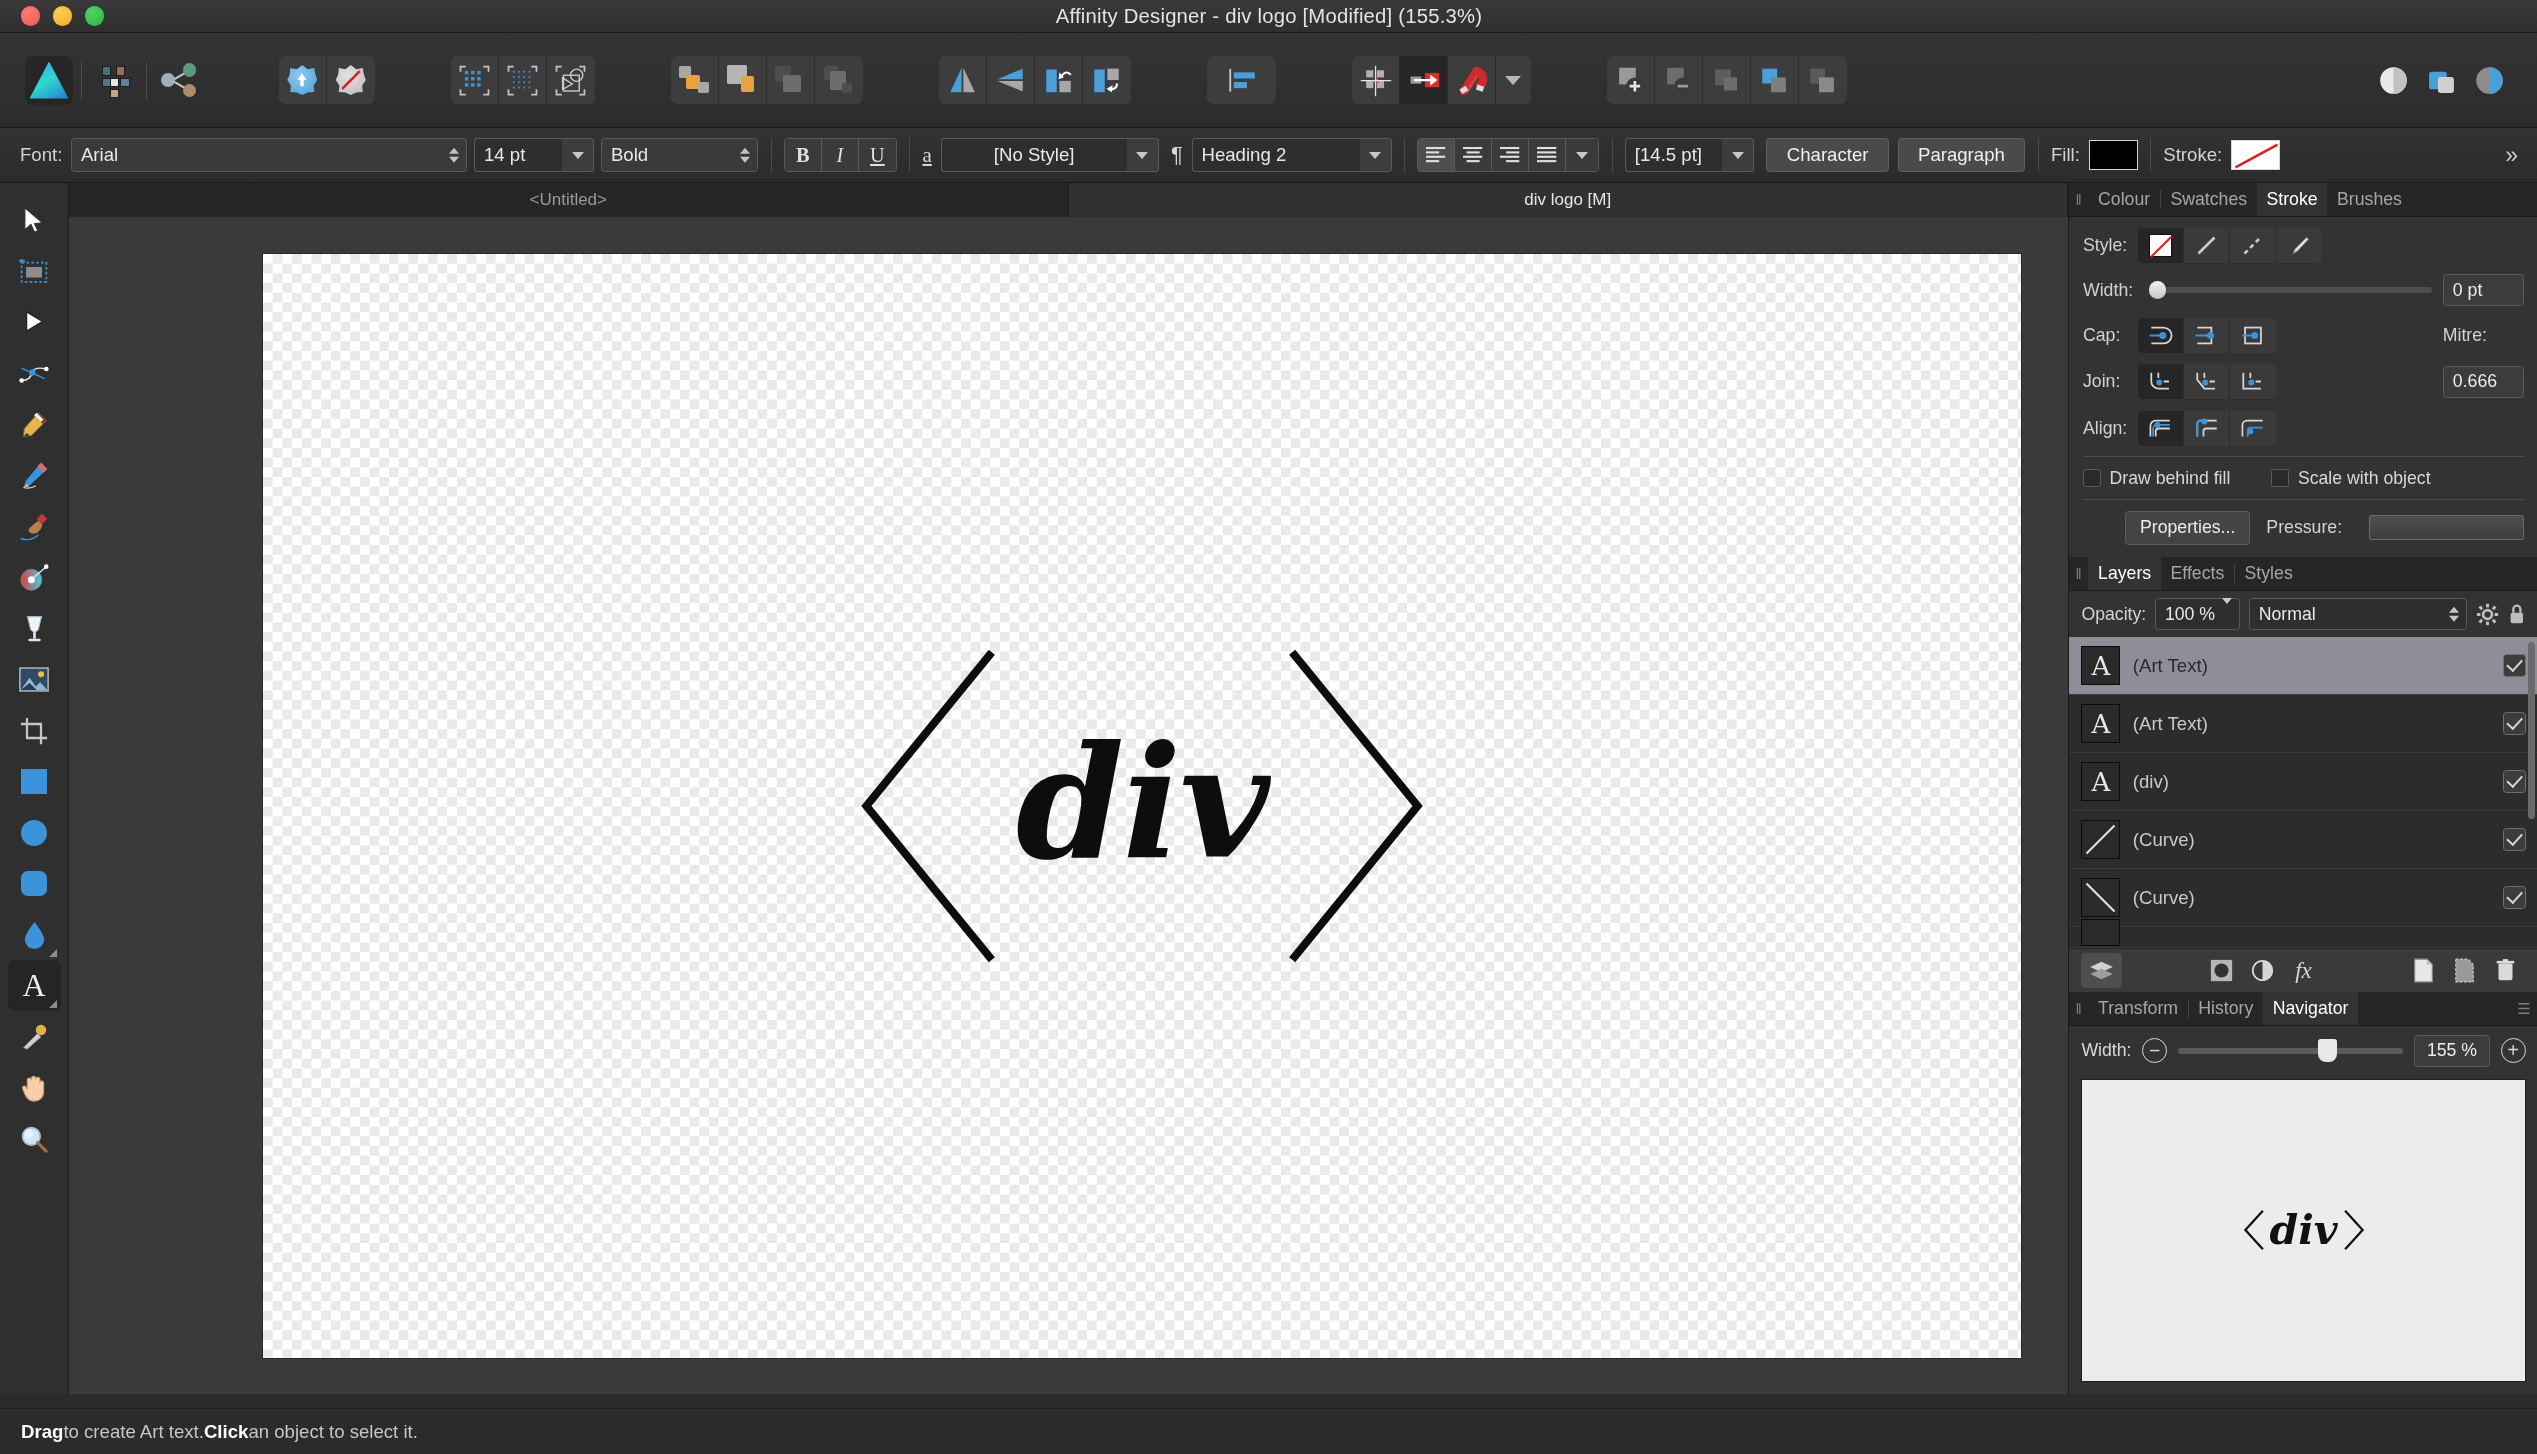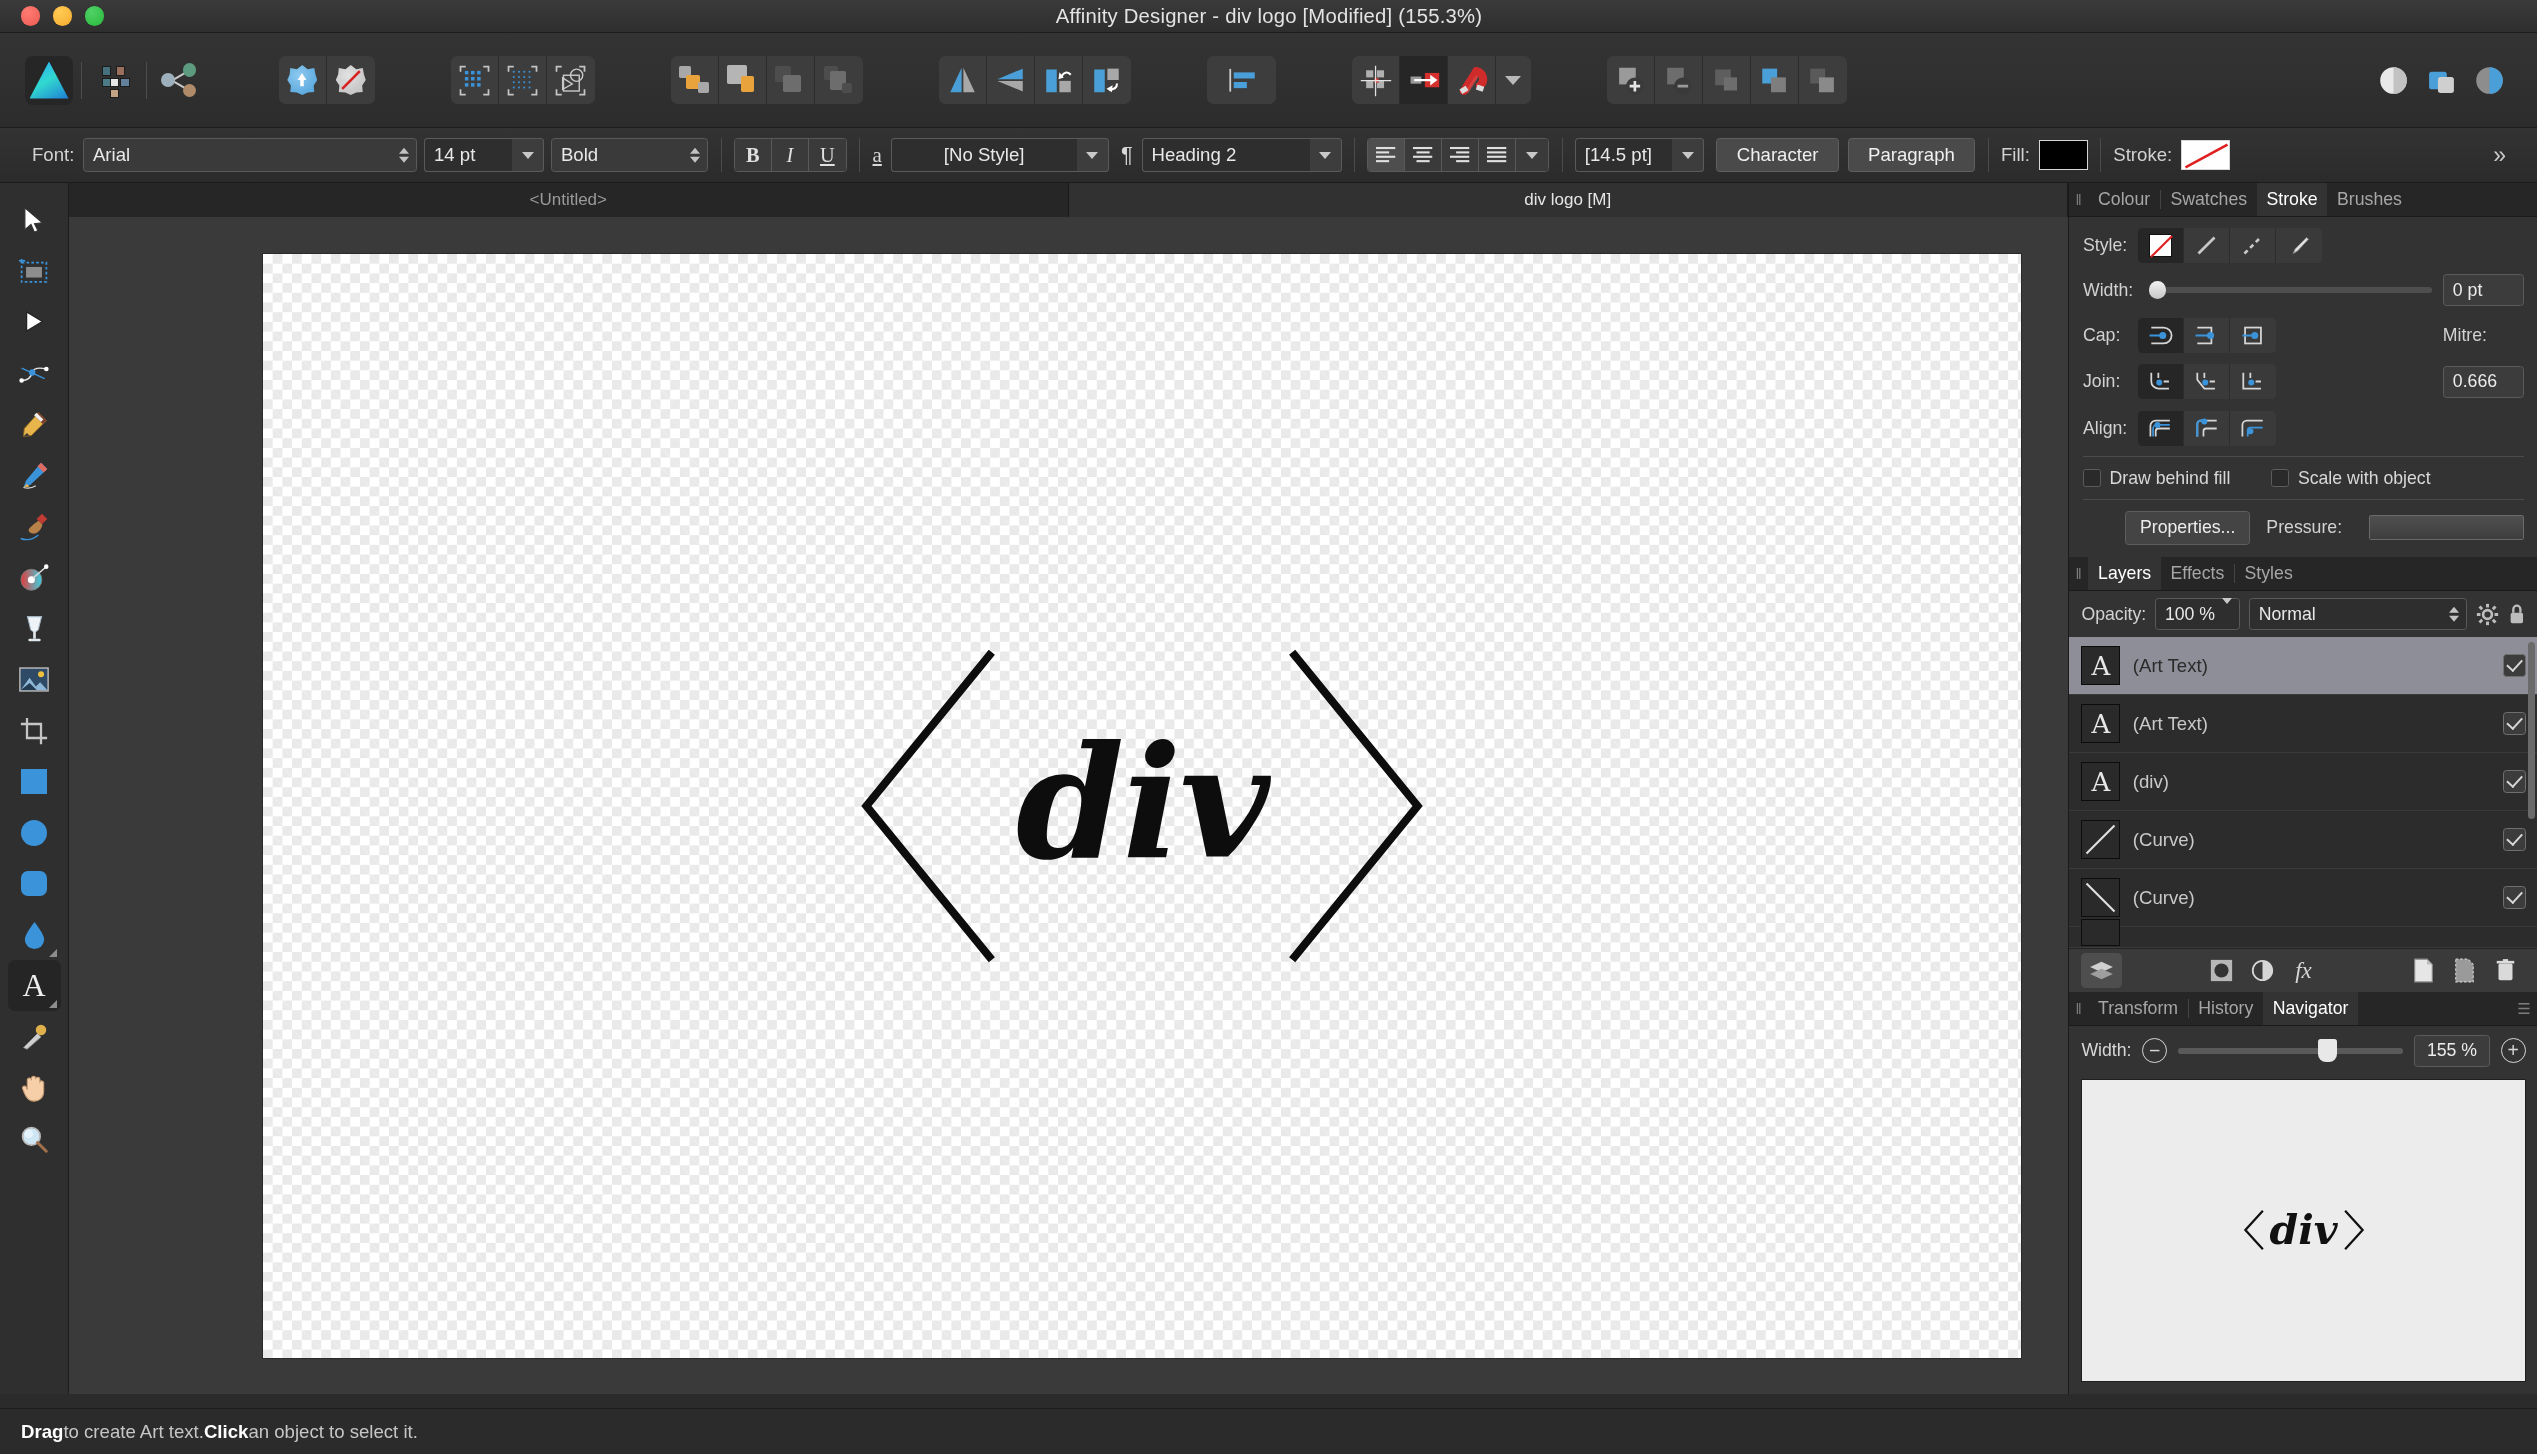--- a/index.html
+++ b/index.html
@@ -86,21 +86,21 @@
   .bool-ico { width: 35px; height: 32px; position: relative; }
   .bi-sq { position: absolute; border-radius: 1.8px; }
 
   .corner-btn { position: absolute; right: 25px; display: flex; }
 
   
   .ctxbar {
     height: 55px; flex: 0 0 55px;
     background: linear-gradient(#333,#2b2b2b);
     border-bottom: 0.9px solid #1b1b1b;
-    display: flex; align-items: center; padding: 0 32px; gap: 0;
+    display: flex; align-items: center; padding: 0 20px; gap: 0;
     font-size: 18.6px; position: relative;
   }
   .ctx-label { color: #d2d2d2; margin-right: 8.8px; white-space: nowrap; }
   .field {
     background: #3a3a3a; border: 0.9px solid #5a5a5a; border-radius: 3.5px;
     height: 34px; display: flex; align-items: center; padding: 0 8.8px;
     color: #e8e8e8; font-size: 18.6px; position: relative;
   }
   .field.dark { background: #2e2e2e; }
   .stepper {
@@ -601,21 +601,21 @@
         <svg width="39" height="39" viewBox="0 0 44 44">
           <circle cx="22" cy="22" r="15" fill="#8d8d8d"></circle>
           <path d="M22 7 a15 15 0 0 1 0 30 z" fill="#4a9fd8"></path>
         </svg>
       </div>
     </div>
   </div>
 
   <div class="ctxbar">
     <span class="ctx-label">Font:</span>
-    <div class="field" style="width:334px;">
+    <div class="field" style="width:396px;">
       <span>Arial</span>
       <span class="stepper">
           <i class="st-up"></i>
           <i class="st-dn"></i>
         </span>
     </div>
     <div style="width:7px"></div>
     <div class="field dark" style="width:88px;border-right:none;border-radius:3.5px 0 0 3.5px;">
       <span>14 pt</span>
     </div>

